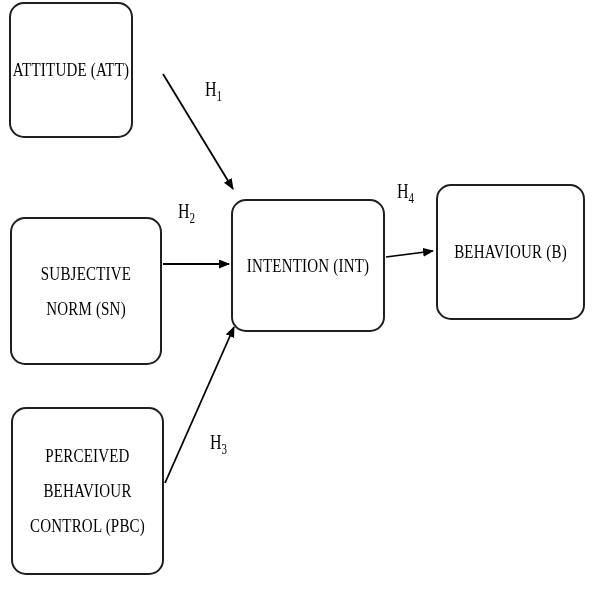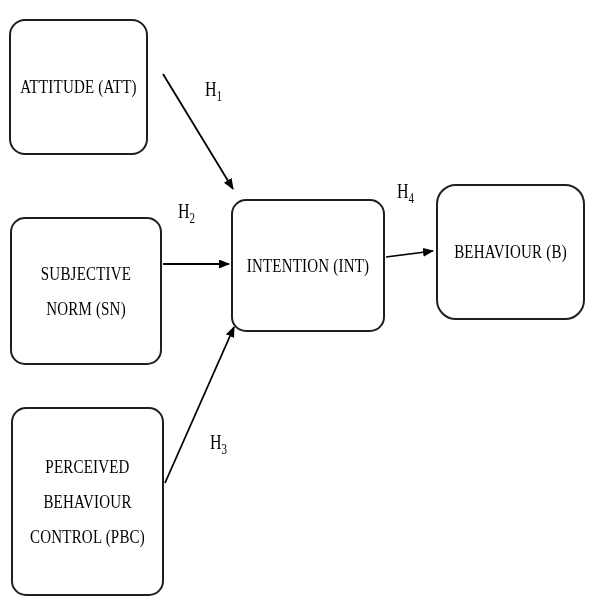--- a/index.html
+++ b/index.html
@@ -35,25 +35,25 @@
   }
   .node-label {
     text-align: center;
     font-size: 15px;
     line-height: 28px;
     letter-spacing: 0.2px;
     transform: scaleY(1.25);
     transform-origin: center center;
     white-space: nowrap;
   }
-  .node-att { left: 9px;   top: 19px;  width: 139px; height: 136px; border-radius: 16px; }
+  .node-att { left: 9px;   top: 2px;  width: 124px; height: 136px; }
   .node-sn  { left: 10px;  top: 217px; width: 152px; height: 148px; }
-  .node-pbc { left: 11px;  top: 407px; width: 153px; height: 189px; }
+  .node-pbc { left: 11px;  top: 407px; width: 153px; height: 168px; }
   .node-int { left: 231px; top: 199px; width: 154px; height: 133px; }
-  .node-b   { left: 436px; top: 184px; width: 149px; height: 136px; border-radius: 20px; }
+  .node-b   { left: 436px; top: 184px; width: 149px; height: 136px; }
   .hlabel {
     position: absolute;
     font-size: 16px;
     line-height: 20px;
     transform: scaleY(1.25);
     transform-origin: center center;
     white-space: nowrap;
   }
   .hlabel sub {
     font-size: 11px;

